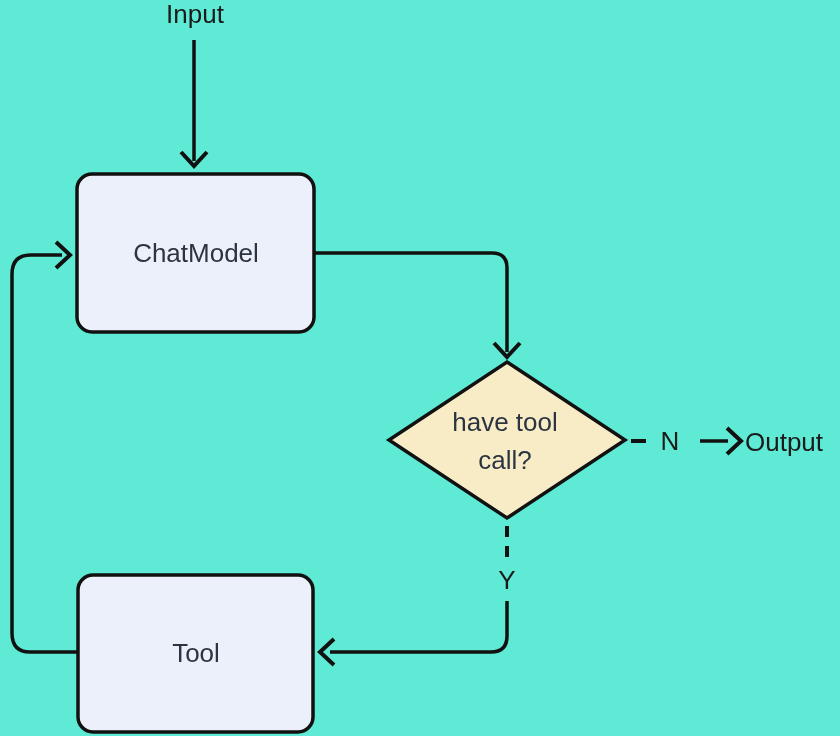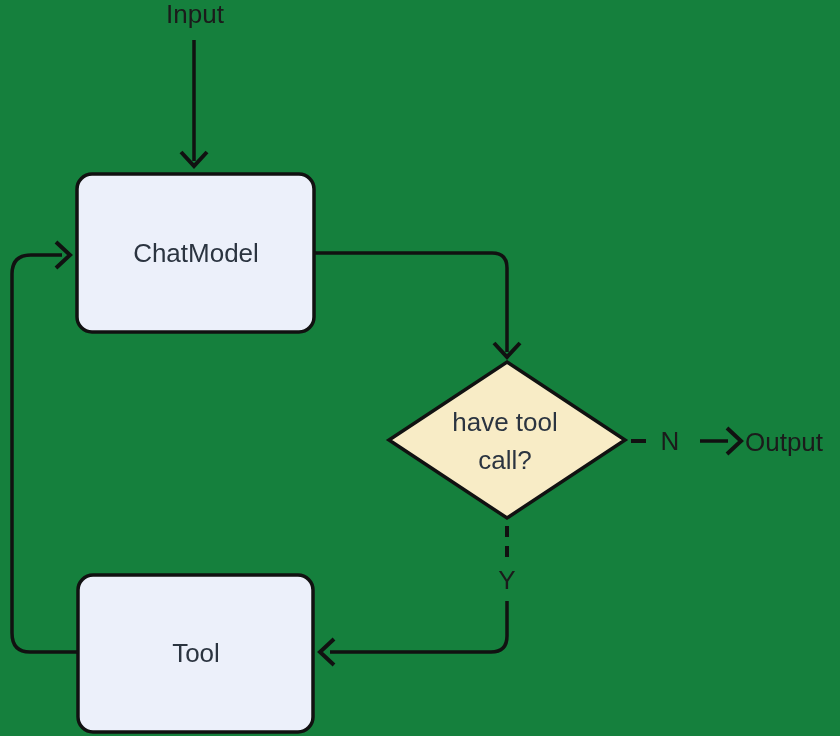--- a/index.html
+++ b/index.html
@@ -4,21 +4,21 @@
 <style>
   html, body {
     margin: 0;
     padding: 0;
     background: #ffffff;
   }
   .canvas {
     position: relative;
     width: 840px;
     height: 736px;
-    background: #15803d;
+    background: #5eead4;
     overflow: hidden;
   }
   svg {
     display: block;
   }
   .node-text {
     font-family: "Liberation Sans", "DejaVu Sans", sans-serif;
     font-size: 26px;
   }
   .label-text {

